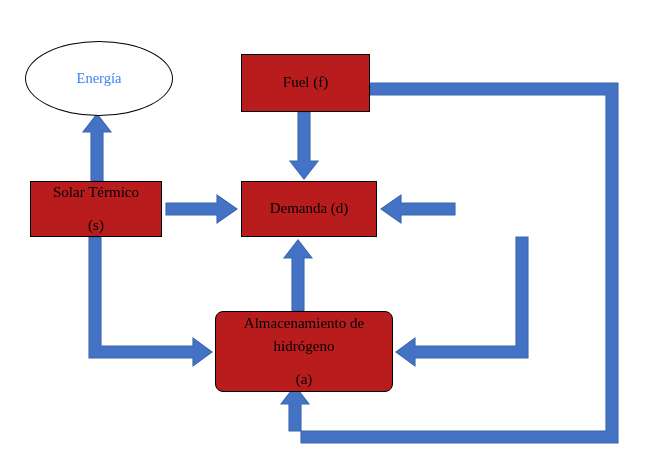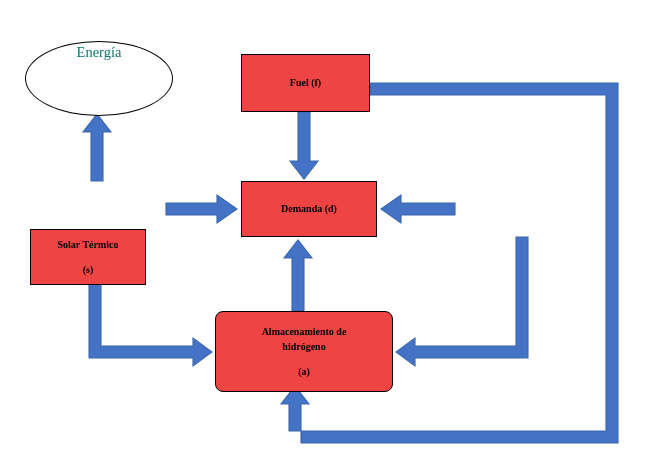--- a/index.html
+++ b/index.html
@@ -19,44 +19,43 @@
     position: absolute;
     left: 0;
     top: 0;
     width: 651px;
     height: 472px;
   }
   .node-box {
     position: absolute;
     box-sizing: border-box;
     border: 1.3px solid #000000;
-    background: #ef4444;
+    background: #b91c1c;
     display: flex;
     flex-direction: column;
     align-items: center;
     justify-content: center;
     text-align: center;
     color: #000000;
-    font-size: 10px;
+    font-size: 15px;
     line-height: 1.55;
     z-index: 3;
-    font-weight: bold;
   }
   .node-ellipse {
     position: absolute;
     box-sizing: border-box;
     border: 1.3px solid #000000;
     border-radius: 50%;
     background: #ffffff;
     display: flex;
     flex-direction: column;
     align-items: center;
-    justify-content: space-between;
+    justify-content: center;
     text-align: center;
-    color: #0f766e;
+    color: #3b82f6;
     font-size: 14.5px;
     line-height: 1.5;
     z-index: 3;
   }
   .node-line { display: block; white-space: nowrap; }
   .node-line.gap { margin-top: 9px; }
 </style>
 </head>
 <body>
 
@@ -99,21 +98,21 @@
   </svg>
 
   <div class="node-ellipse" style="left:25px; top:41px; width:148px; height:75px;">
     <span class="node-line">Energía</span>
   </div>
 
   <div class="node-box" style="left:241px; top:54px; width:129px; height:58px;">
     <span class="node-line">Fuel (f)</span>
   </div>
 
-  <div class="node-box" style="left:30px; top:181px; width:116px; height:56px;margin-top:48px;">
+  <div class="node-box" style="left:30px; top:181px; width:132px; height:56px;">
     <span class="node-line">Solar Térmico</span>
     <span class="node-line gap">(s)</span>
   </div>
 
   <div class="node-box" style="left:241px; top:181px; width:136px; height:56px;">
     <span class="node-line">Demanda (d)</span>
   </div>
 
 
   <div class="node-box" style="left:215px; top:311px; width:178px; height:81px;border-radius:8px;">

